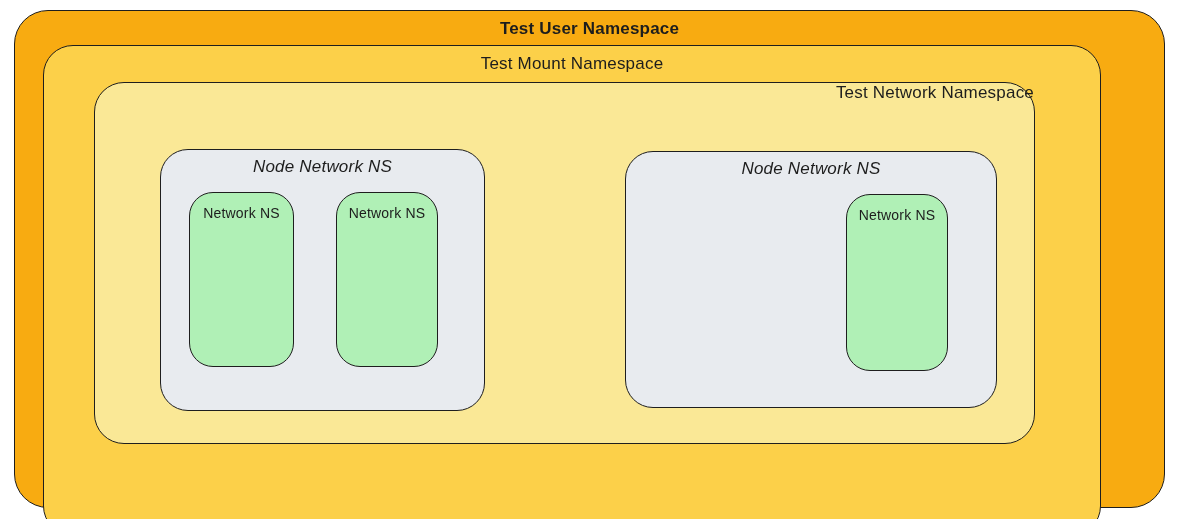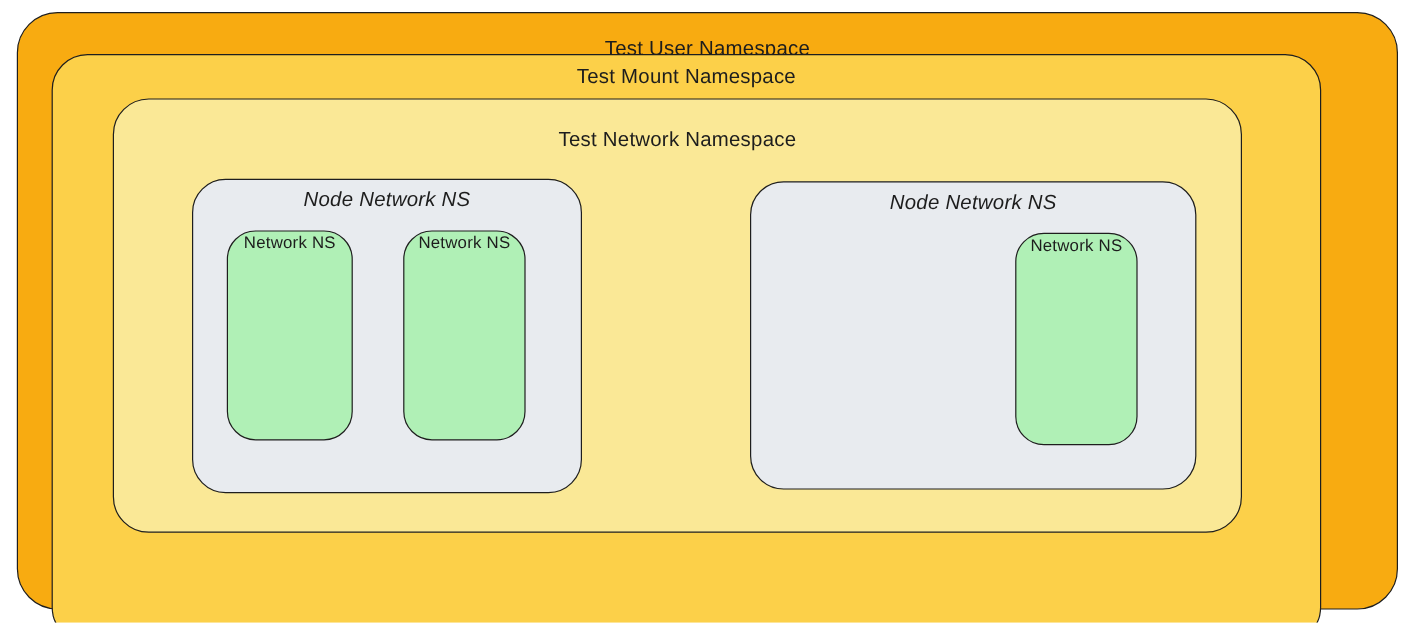--- a/index.html
+++ b/index.html
@@ -29,55 +29,56 @@
     letter-spacing: 0.2px;
     color: #1d1d1d;
     white-space: nowrap;
   }
   
   #user-ns {
     left: 14px; top: 10px;
     width: 1151px; height: 498px;
     border-radius: 34px;
   }
-  #user-ns > .box-label { padding-top: 20px; }
+  #user-ns > .box-label { padding-top: 8px; font-weight: bold; }
   
   #mount-ns {
     left: 28px; top: 34px;
     width: 1058px; height: 491px;
     border-radius: 30px;
   }
   #mount-ns > .box-label { padding-top: 8px; }
   
   #network-ns {
     left: 50px; top: 36px;
     width: 941px; height: 362px;
     border-radius: 30px;
   }
-  #network-ns > .box-label { padding-top: 24px; }
+  #network-ns > .box-label { padding-top: 0; text-align: right; }
   
   #node-ns-left {
     left: 65px; top: 66px;
     width: 325px; height: 262px;
     border-radius: 28px;
   }
   #node-ns-right {
     left: 530px; top: 68px;
     width: 372px; height: 257px;
     border-radius: 28px;
   }
   #node-ns-left > .box-label,
   #node-ns-right > .box-label { padding-top: 7px; font-style: italic; }
   
   .inner-ns {
     border-radius: 24px;
   }
   .inner-ns > .box-label {
     font-size: 14px;
     line-height: 18px;
+    padding-top: 11px;
   }
   #inner-ns-1 { left: 28px;  top: 42px; width: 105px; height: 175px; }
   #inner-ns-2 { left: 175px; top: 42px; width: 102px; height: 175px; }
   #inner-ns-3 { left: 220px; top: 42px; width: 102px; height: 177px; }
 </style>
 </head>
 <body>
 
 <div class="canvas">
 

